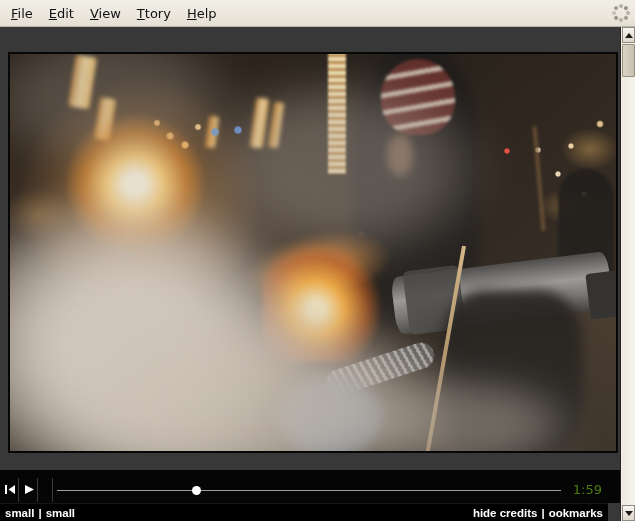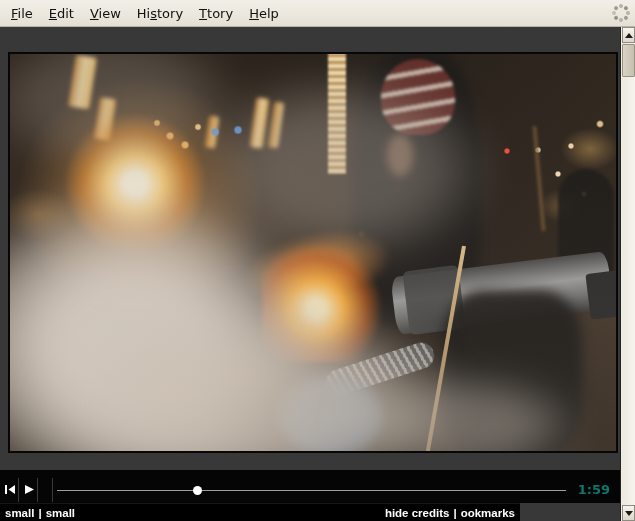--- a/index.html
+++ b/index.html
@@ -150,40 +150,39 @@
   .control-row{position:absolute;left:0;right:0;bottom:1px;height:25px;
     display:flex;align-items:center;color:#fff;}
   .pbtn{width:17px;height:24px;margin-left:2px;display:flex;align-items:center;
     justify-content:center;border-right:1px solid #3a3a3a;cursor:default;}
   .pbtn svg{display:block;}
   .sep-after{width:0;height:24px;border-right:1px solid #3a3a3a;margin-left:14px;}
   .timeline{flex:1;position:relative;height:25px;margin:0 12px 0 4px;cursor:default;}
   .timeline .track{position:absolute;left:0;right:0;top:50%;height:1px;background:#9e9e9e;}
   .timeline .thumb{position:absolute;top:50%;width:9px;height:9px;margin:-4px 0 0 -4px;
     border-radius:50%;background:#fff;}
-  .time-display{font-size:13px;color:#0f766e;margin-right:10px;font-family:"DejaVu Sans","Liberation Sans",sans-serif;font-weight:bold;}
-
-  
-  .caption-bar{position:absolute;left:0;top:476px;width:520px;height:18px;background:#000;
+  .time-display{font-size:13px;color:#4d7c0f;margin-right:18px;font-family:"DejaVu Sans","Liberation Sans",sans-serif;}
+
+  
+  .caption-bar{position:absolute;left:0;top:476px;width:608px;height:18px;background:#000;
     border-top:1px solid #161616;display:flex;align-items:center;justify-content:space-between;
     padding:0 5px;color:#fff;font-family:"Liberation Sans","DejaVu Sans",sans-serif;
     font-size:11.5px;font-weight:bold;}
   .cap-group{display:flex;align-items:center;gap:4px;white-space:nowrap;}
   .cap-link{cursor:default;}
 </style>
 </head>
 <body>
 
 <div class="window">
 
   <div class="menubar">
     <div class="menu-item"><span></span><span class="mn">F</span><span>ile</span></div>
     <div class="menu-item"><span></span><span class="mn">E</span><span>dit</span></div>
     <div class="menu-item"><span></span><span class="mn">V</span><span>iew</span></div>
-    <div class="menu-item"><span>Hi</span><span class="mn">s</span><span>tory</span></div>
     <div class="menu-item"><span></span><span class="mn">T</span><span>tory</span></div>
     <div class="menu-item"><span></span><span class="mn">H</span><span>elp</span></div>
     <div class="throbber">
         <i></i>
         <i></i>
         <i></i>
         <i></i>
         <i></i>
         <i></i>
         <i></i>

